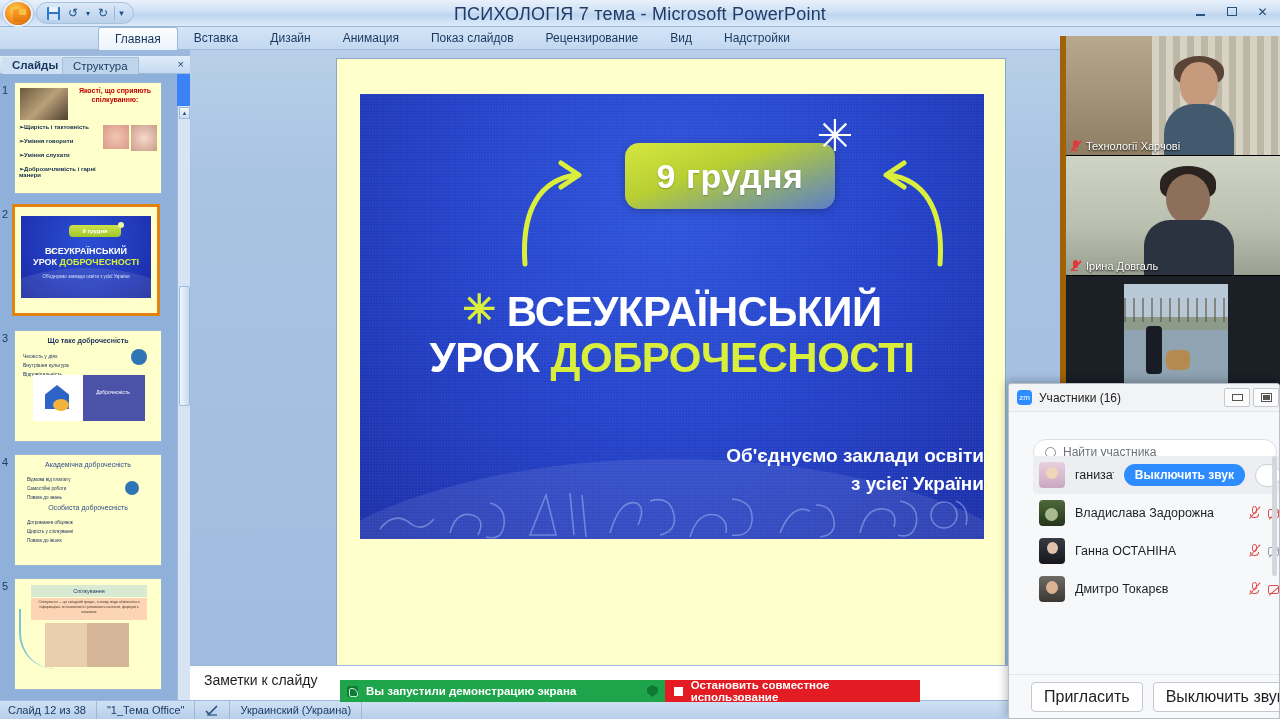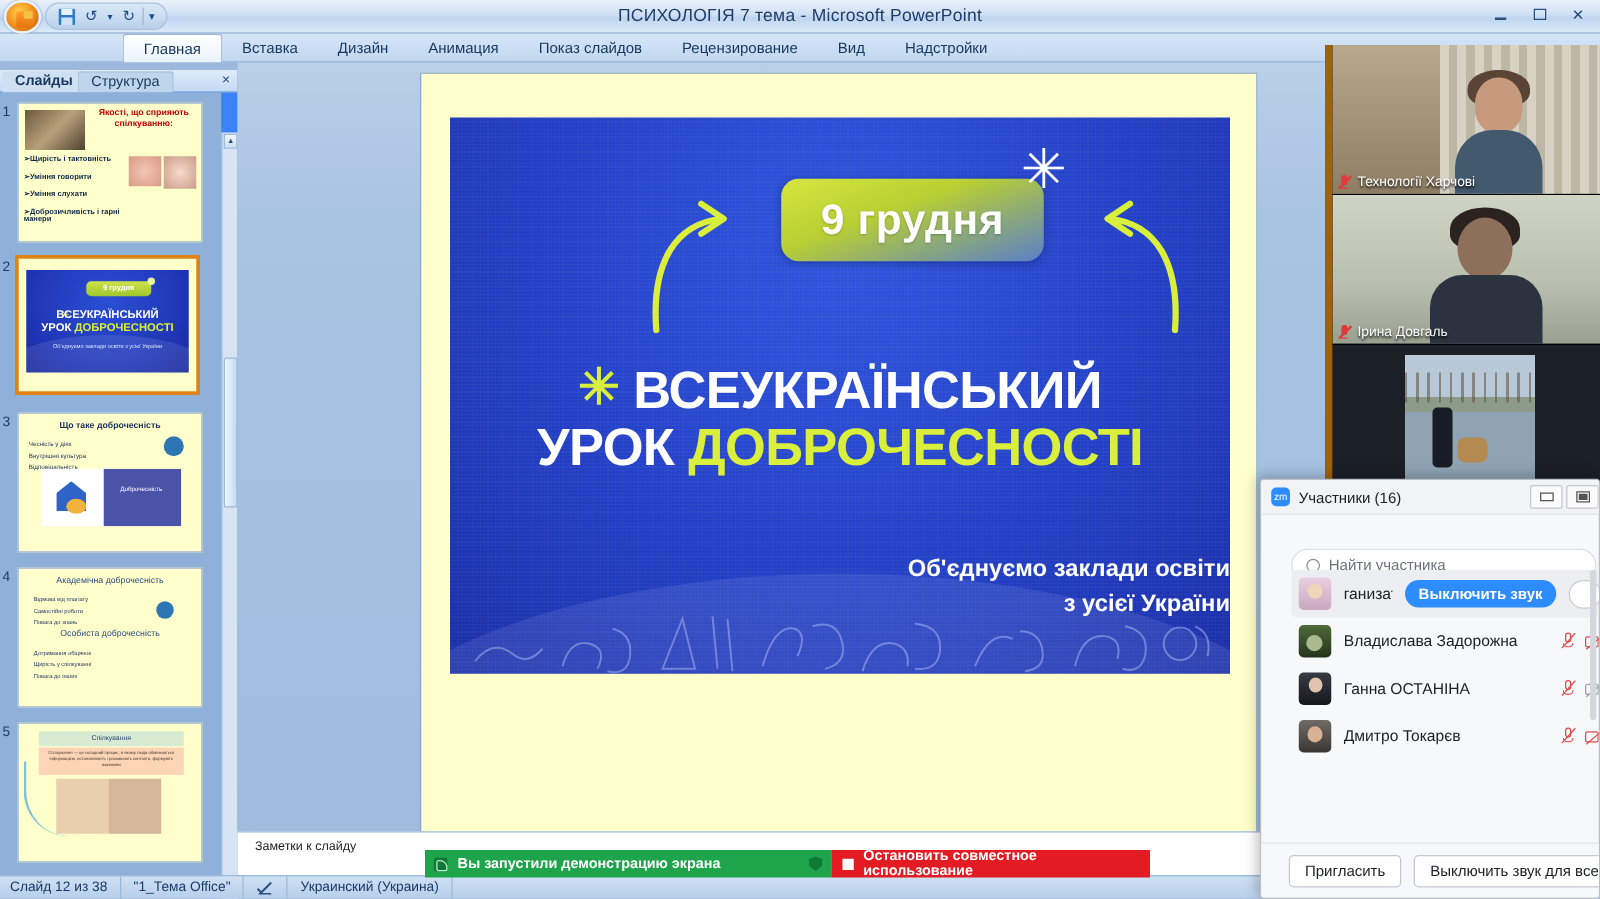--- a/index.html
+++ b/index.html
@@ -46,21 +46,21 @@
   .qat-btn{
     width:18px; height:18px; display:flex; align-items:center; justify-content:center;
     font-size:12px; color:#1c4e8a; cursor:pointer;
   }
   .save-ico{ width:13px;height:13px;background:#2f77c9;border-radius:1px;position:relative;}
   .save-ico::before{content:"";position:absolute;left:2px;top:0;width:9px;height:5px;background:#e8f2fb;}
   .save-ico::after{content:"";position:absolute;left:2px;top:7px;width:9px;height:6px;background:#cfe3f7;}
   .qat-sep{width:1px;height:14px;background:#9ab5d3;}
   .title-text{
     position:absolute; left:0; top:4px; width:1280px; text-align:center;
-    font-size:14px; color:#1f3c66; letter-spacing:.2px;
+    font-size:18px; color:#1f3c66; letter-spacing:.2px;
   }
   .wincontrols{ position:absolute; right:4px; top:2px; display:flex; gap:4px; }
   .wc{ width:27px;height:19px;display:flex;align-items:center;justify-content:center;
        font-size:12px;color:#244a77;cursor:pointer;}
   .wc .mn{width:9px;height:2px;background:#29527e;margin-top:6px;}
   .wc .mx{width:10px;height:9px;border:1.6px solid #29527e;}
   
   .ribbon{
     position:absolute; left:0; top:27px; width:1280px; height:23px;
     background:linear-gradient(180deg,#d5e5f7,#c2d8f0);
@@ -229,21 +229,21 @@
     background:rgba(255,255,255,.09);
   }
   .doodles{position:absolute;left:0;right:0;bottom:0;height:56px;opacity:.5;}
 
   
   .notes{
     position:absolute; left:190px; top:665px; width:1090px; height:35px;
     background:#fff; border-top:1px solid #9dbada;
   }
   .notes-label{
-    position:absolute; left:14px; top:6px; font-size:10px; color:#1d1d1d;
+    position:absolute; left:14px; top:6px; font-size:14px; color:#1d1d1d;
   }
   
   .statusbar{
     position:absolute; left:0; top:700px; width:1280px; height:19px;
     background:linear-gradient(180deg,#cfe0f3,#b7cfeb);
     border-top:1px solid #9dbada;
     display:flex; align-items:center; font-size:11px; color:#1a3b66;
   }
   .sb-item{padding:0 10px; border-right:1px solid #9cb9d8; height:19px; line-height:19px;}
   .sb-first{padding-left:8px;}
@@ -361,21 +361,21 @@
   .cam-off.gray .bdy{border-color:#9aa0a8;}
   .cam-off.gray .ln{border-left-color:#9aa0a8;}
   .cam-off.gray .sl{background:#9aa0a8;}
   .pw-footer{
     position:absolute;left:0;bottom:0;width:272px;height:44px;
     background:#f7f8fa;border-top:1px solid #e4e6ea;
     display:flex;align-items:center;gap:10px;padding-left:22px;
   }
   .foot-btn{
     border:1px solid #c4c8d0;border-radius:4px;background:#fff;
-    font-size:12px;color:#1d1f23;padding:5px 12px;cursor:pointer;white-space:nowrap;
+    font-size:16px;color:#1d1f23;padding:5px 12px;cursor:pointer;white-space:nowrap;
   }
   .pw-scroll{position:absolute;right:2px;top:72px;width:5px;height:120px;background:#d4d7dd;border-radius:3px;}
 
   
   .sharebar{
     position:absolute; left:340px; top:680px; width:580px; height:22px;
     display:flex; font-size:11.5px; font-weight:bold;
   }
   .share-green{
     flex:none; width:325px; background:#1ea54c; color:#fff;

